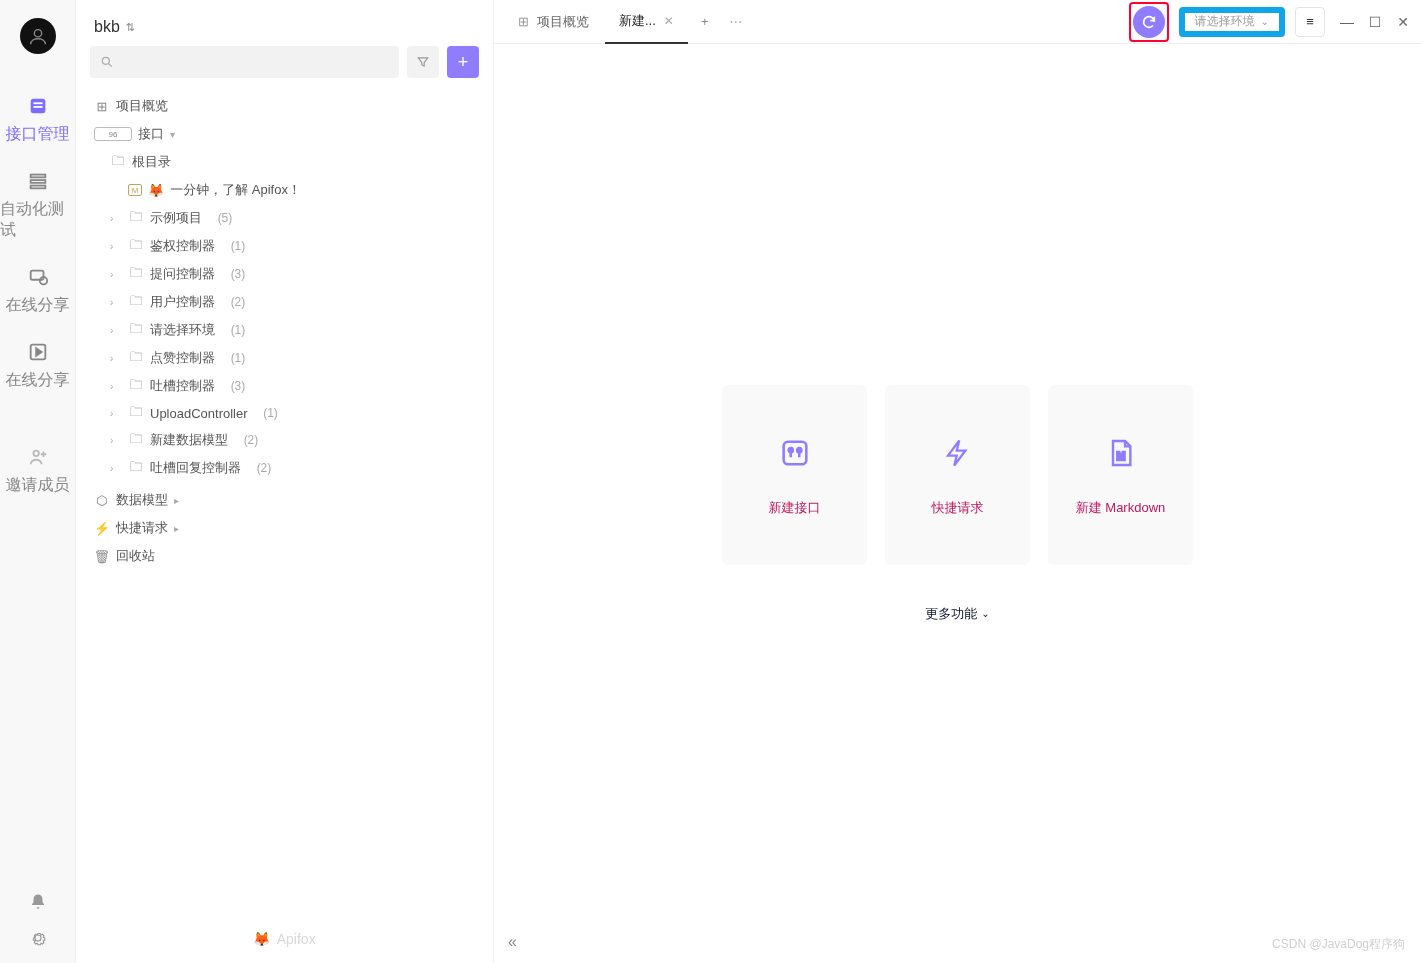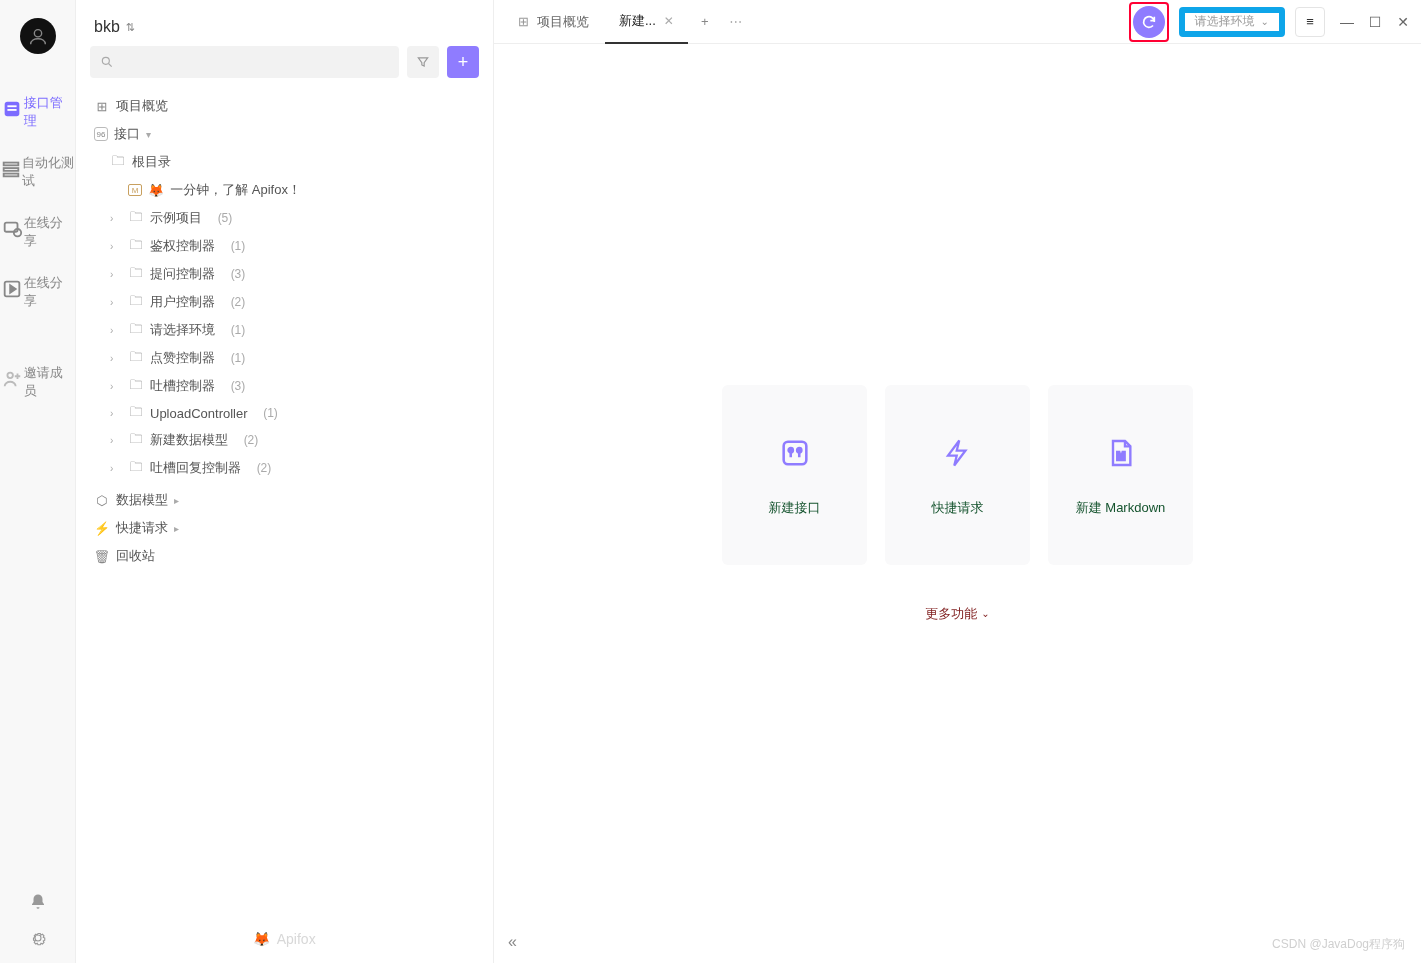--- a/index.html
+++ b/index.html
@@ -1,21 +1,21 @@
 <!DOCTYPE html>
 <html><head>
 <meta charset="utf-8">
 <style>
 * { margin: 0; padding: 0; box-sizing: border-box; font-family: -apple-system, "PingFang SC", "Microsoft YaHei", sans-serif; }
 body { width: 1421px; height: 963px; background: #fff; display: flex; overflow: hidden; font-size: 13px; color: #333; }
 
 .icon-rail { width: 76px; background: #f8f8f8; display: flex; flex-direction: column; align-items: center; padding-top: 18px; border-right: 1px solid #eee; }
 .avatar { width: 36px; height: 36px; border-radius: 50%; background: #111; margin-bottom: 30px; display: flex; align-items: center; justify-content: center; }
 .avatar svg { width: 22px; height: 22px; }
-.rail-item { width: 100%; display: flex; align-items: center; padding: 10px 0 14px; cursor: pointer; color: #888; font-size: 13px; }
+.rail-item { width: 100%; display: flex; flex-direction: column; align-items: center; padding: 10px 0 14px; cursor: pointer; color: #888; font-size: 16px; }
 .rail-item.active { color: #7c6cff; }
 .rail-item .ri-icon { width: 24px; height: 24px; margin-bottom: 6px; display: flex; align-items: center; justify-content: center; }
 .rail-spacer { flex: 1; }
 .rail-bottom { padding-bottom: 16px; display: flex; flex-direction: column; align-items: center; gap: 18px; color: #999; }
 
 .sidebar { width: 418px; background: #fff; border-right: 1px solid #eee; display: flex; flex-direction: column; position: relative; }
 .sb-header { display: flex; align-items: center; padding: 18px 18px 10px; font-size: 16px; font-weight: 500; gap: 6px; }
 .sb-search-row { display: flex; gap: 8px; padding: 0 14px 10px; align-items: center; }
 .sb-search { flex: 1; background: #f2f2f2; border-radius: 4px; height: 32px; display: flex; align-items: center; padding: 0 10px; color: #999; }
 .sb-filter { width: 32px; height: 32px; background: #f2f2f2; border-radius: 4px; display: flex; align-items: center; justify-content: center; color: #999; cursor: pointer; }
@@ -42,22 +42,22 @@
 .env-btn { width: 32px; height: 32px; border-radius: 50%; background: #8f7cff; display: flex; align-items: center; justify-content: center; color: #fff; cursor: pointer; }
 .env-highlight { border: 2px solid #f03; padding: 2px; border-radius: 4px; }
 .env-select { border: 6px solid #0ea5e9; border-radius: 4px; height: 30px; padding: 0 10px; display: flex; align-items: center; gap: 6px; color: #999; font-size: 12px; margin-left: 8px; cursor: pointer; }
 .win-btns { display: flex; align-items: center; gap: 12px; margin-left: 12px; color: #666; }
 .win-btns span { cursor: pointer; font-size: 14px; width: 16px; text-align:center; }
 
 .canvas { flex: 1; display: flex; flex-direction: column; align-items: center; justify-content: center; position: relative; }
 .cards { display: flex; gap: 18px; }
 .card { width: 145px; height: 180px; background: #f9f9fa; border-radius: 6px; display: flex; flex-direction: column; align-items: center; justify-content: center; gap: 28px; cursor: pointer; color: #444; }
 .card .card-ico { width: 36px; height: 36px; color: #8f7cff; display: flex; align-items: center; justify-content: center; margin-top:20px; }
-.card .card-label { font-size: 13px; color: #14532d; margin-bottom: 18px; }
-.more-fn { margin-top: 40px; color: #7f1d1d; font-size: 13px; display: flex; align-items: center; gap: 4px; cursor: pointer; }
+.card .card-label { font-size: 13px; color: #be185d; margin-bottom: 18px; }
+.more-fn { margin-top: 40px; color: #0f172a; font-size: 13px; display: flex; align-items: center; gap: 4px; cursor: pointer; }
 
 .collapse-handle { position: absolute; bottom: 12px; left: 14px; color: #888; font-size: 16px; cursor: pointer; }
 .watermark { position: absolute; bottom: 10px; right: 16px; color: #bbb; font-size: 12px; opacity: .7; }
 
 svg { display: block; }
 </style>
 </head>
 <body>
 
 <div class="icon-rail">
@@ -152,21 +152,21 @@
       <span>+</span>
     </div>
   </div>
 
   <div class="tree">
     <div class="tree-row">
       <span class="tree-ico">⊞</span>
       <span>项目概览</span>
     </div>
     <div class="tree-row">
-      <span class="tree-ico" style="border:1px solid #bbb;border-radius:3px;font-size:8px;width:14px;height:14px;">96</span>
+      <span class="tree-ico" style="border:1px solid #bbb;border-radius:3px;font-size:8px;width:38px;height:14px;">96</span>
       <span>接口</span>
       <span class="chev">▾</span>
     </div>
     <div class="tree-row indent-1">
       <span class="tree-ico">🗀</span>
       <span>根目录</span>
     </div>
     <div class="tree-row indent-2">
       <span class="tree-ico" style="border:1px solid #c8a05f;color:#c8a05f;border-radius:2px;font-size:8px;width:14px;height:12px;">M</span>
       <span>🦊</span>

